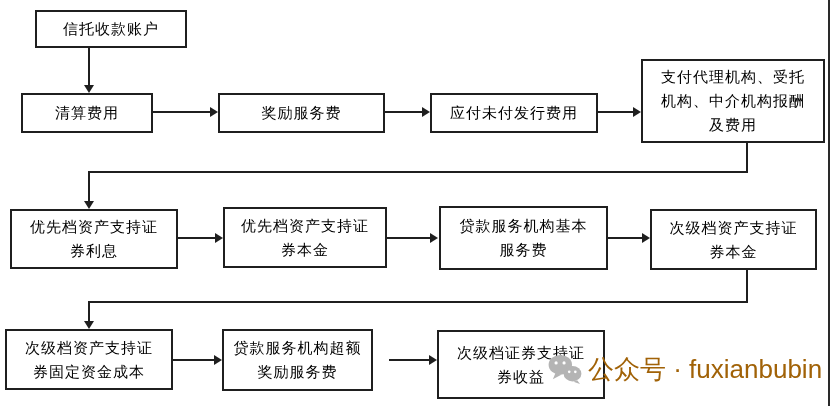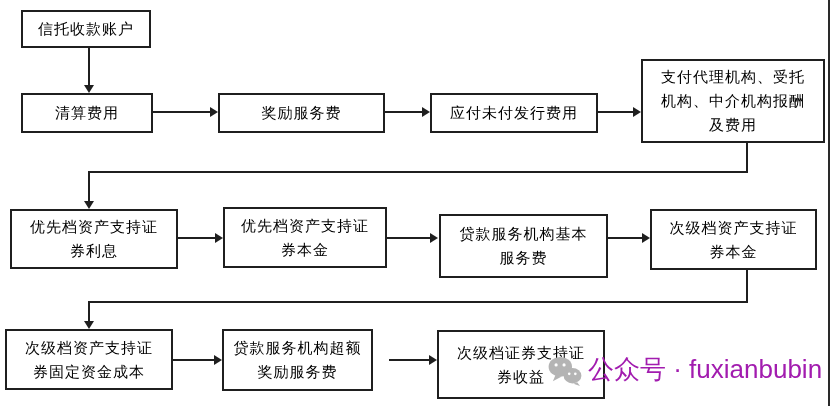--- a/index.html
+++ b/index.html
@@ -53,35 +53,35 @@
     position: absolute;
     background: #2a2a2a;
     width: 2px;
     z-index: 3;
   }
   .watermark {
     position: absolute;
     left: 548px;
     top: 352px;
     display: flex;
-    align-items: flex-end;
+    align-items: center;
     gap: 6px;
-    color: #a21caf;
+    color: #a16207;
     font-size: 26px;
     line-height: 34px;
     z-index: 4;
     white-space: nowrap;
   }
 </style>
 </head>
 <body>
 
 <div class="canvas">
 
-  <div class="node" style="left:21px;top:10px;width:130px;height:38px">
+  <div class="node" style="left:35px;top:10px;width:152px;height:38px">
     <span>信托收款账户</span>
   </div>
   <div class="node" style="left:21px;top:93px;width:132px;height:40px">
     <span>清算费用</span>
   </div>
   <div class="node" style="left:218px;top:93px;width:167px;height:40px">
     <span>奖励服务费</span>
   </div>
   <div class="node" style="left:430px;top:93px;width:168px;height:40px">
     <span>应付未付发行费用</span>
@@ -93,21 +93,21 @@
   </div>
 
   <div class="node" style="left:10px;top:209px;width:168px;height:60px">
     <span>优先档资产支持证
 券利息</span>
   </div>
   <div class="node" style="left:223px;top:207px;width:164px;height:61px">
     <span>优先档资产支持证
 券本金</span>
   </div>
-  <div class="node" style="left:439px;top:214px;width:169px;height:64px">
+  <div class="node" style="left:439px;top:206px;width:169px;height:64px">
     <span>贷款服务机构基本
 服务费</span>
   </div>
   <div class="node" style="left:650px;top:209px;width:167px;height:61px">
     <span>次级档资产支持证
 券本金</span>
   </div>
 
   <div class="node" style="left:5px;top:329px;width:168px;height:61px">
     <span>次级档资产支持证

